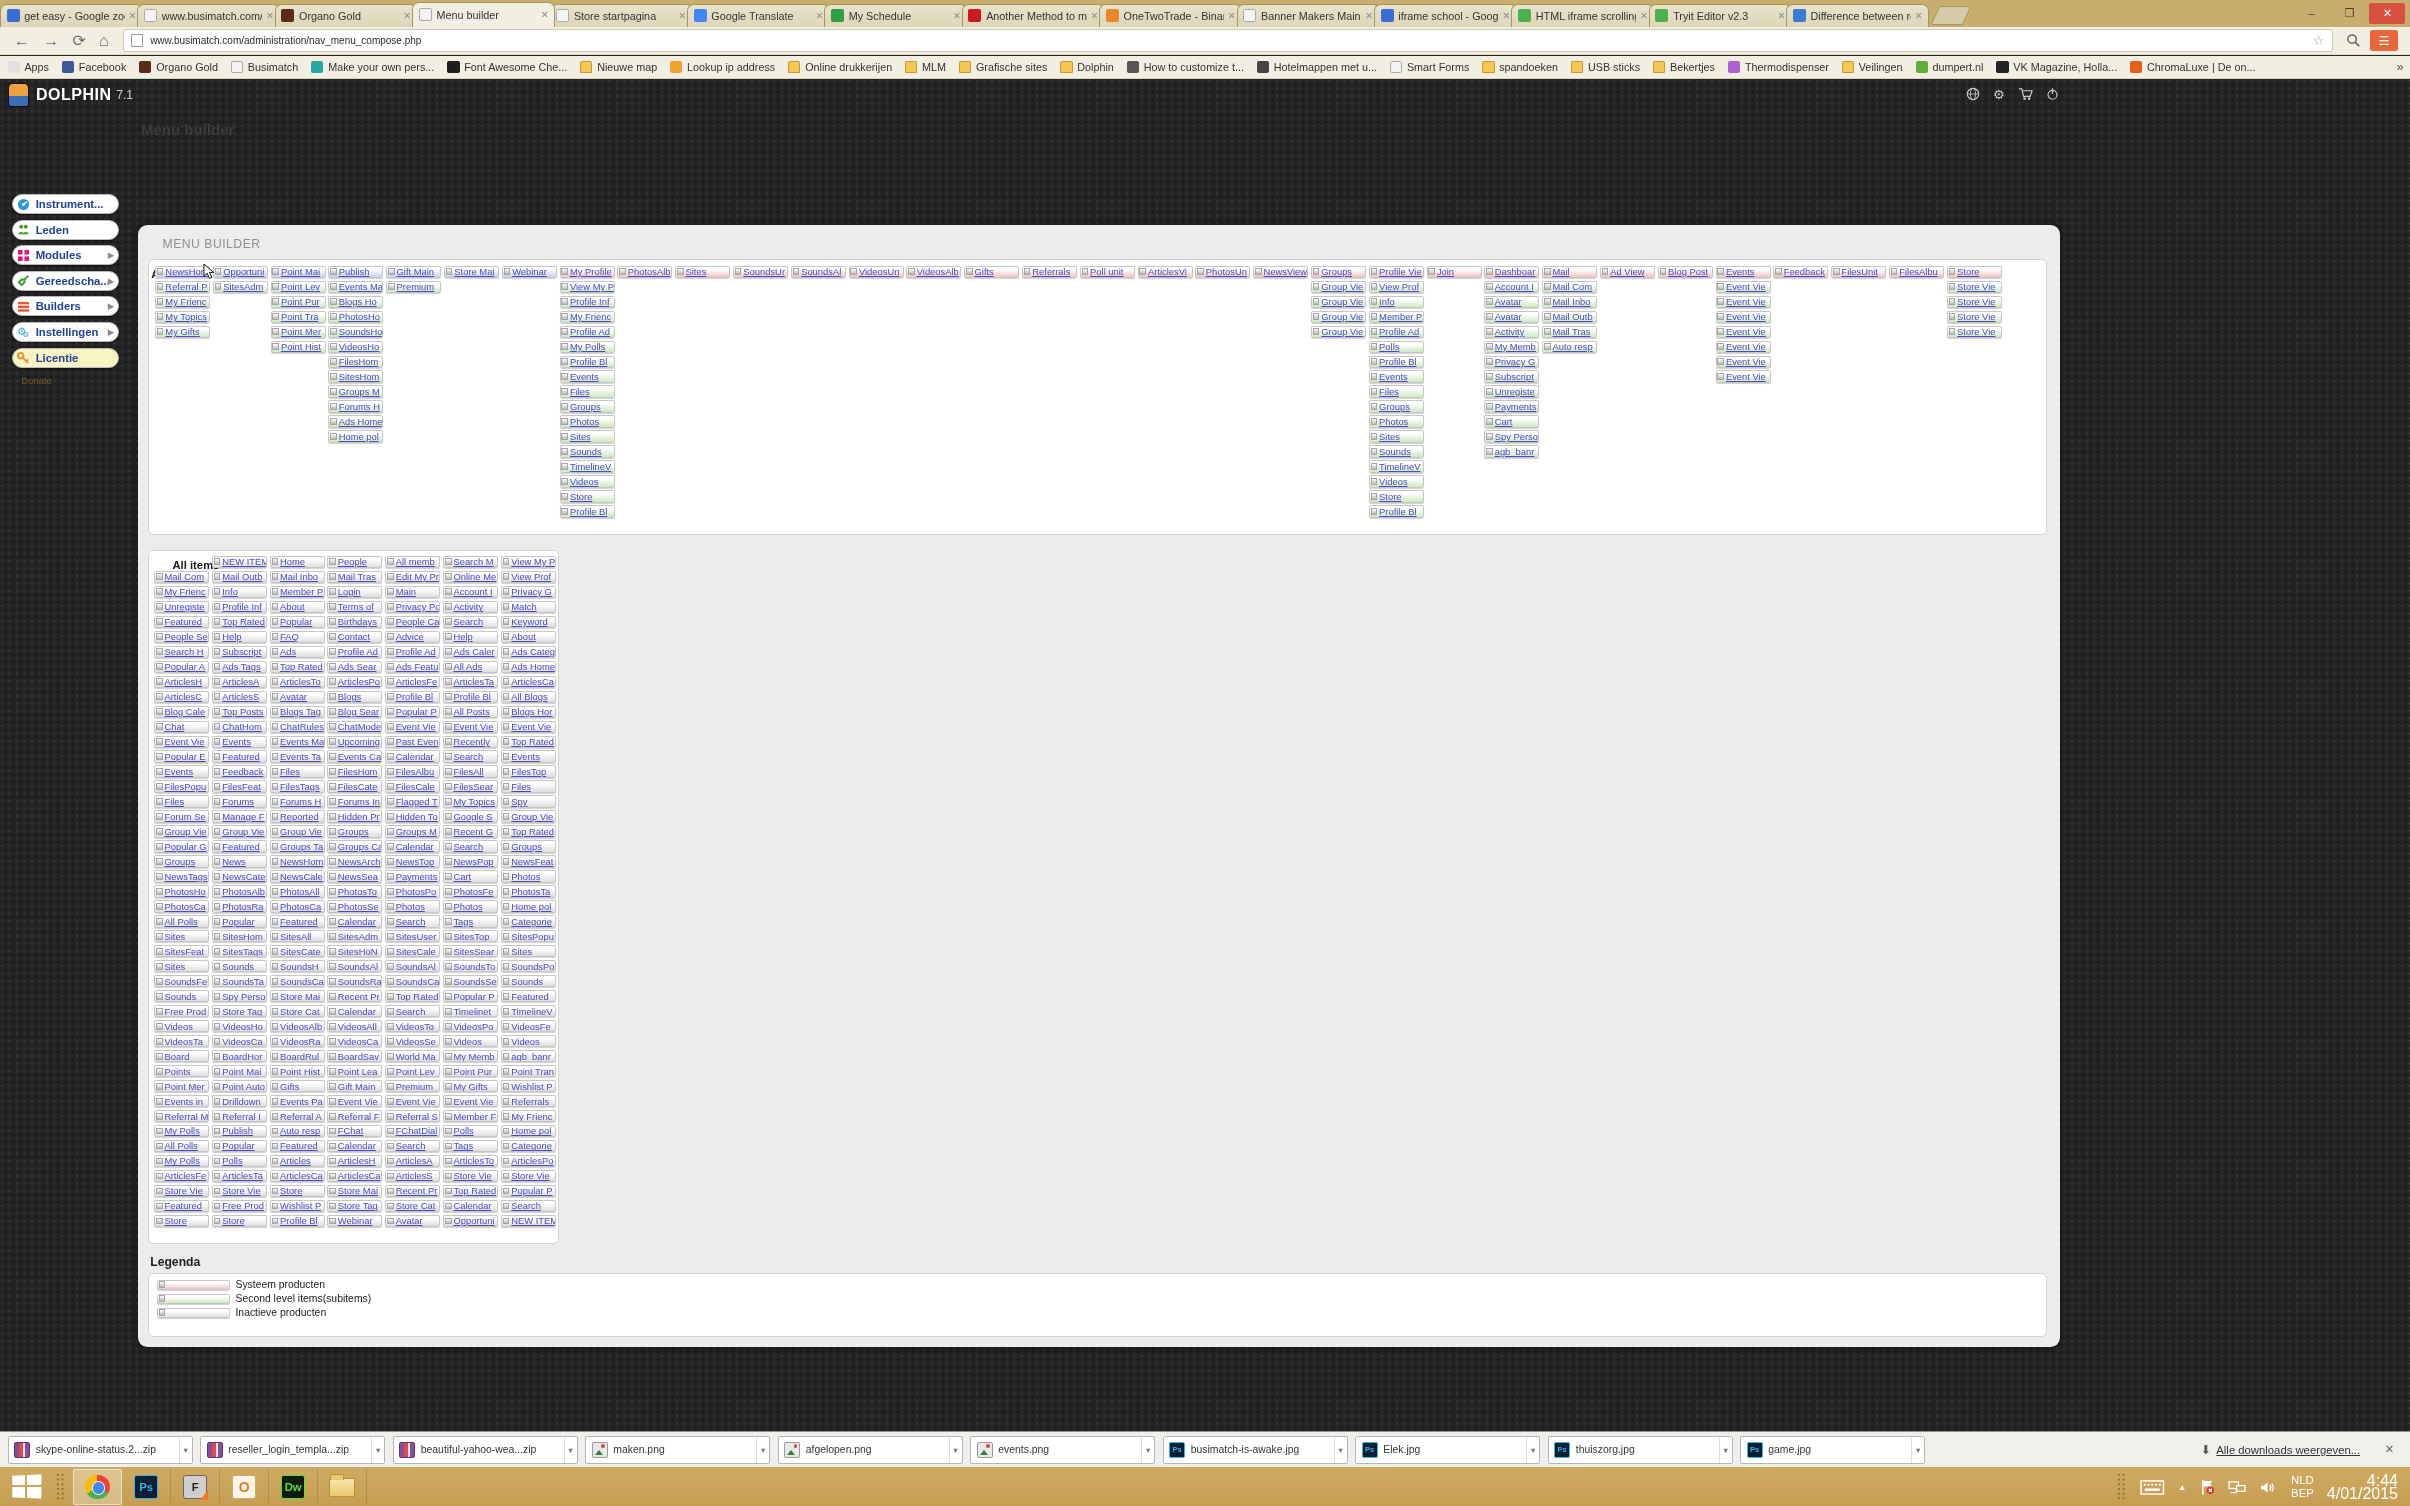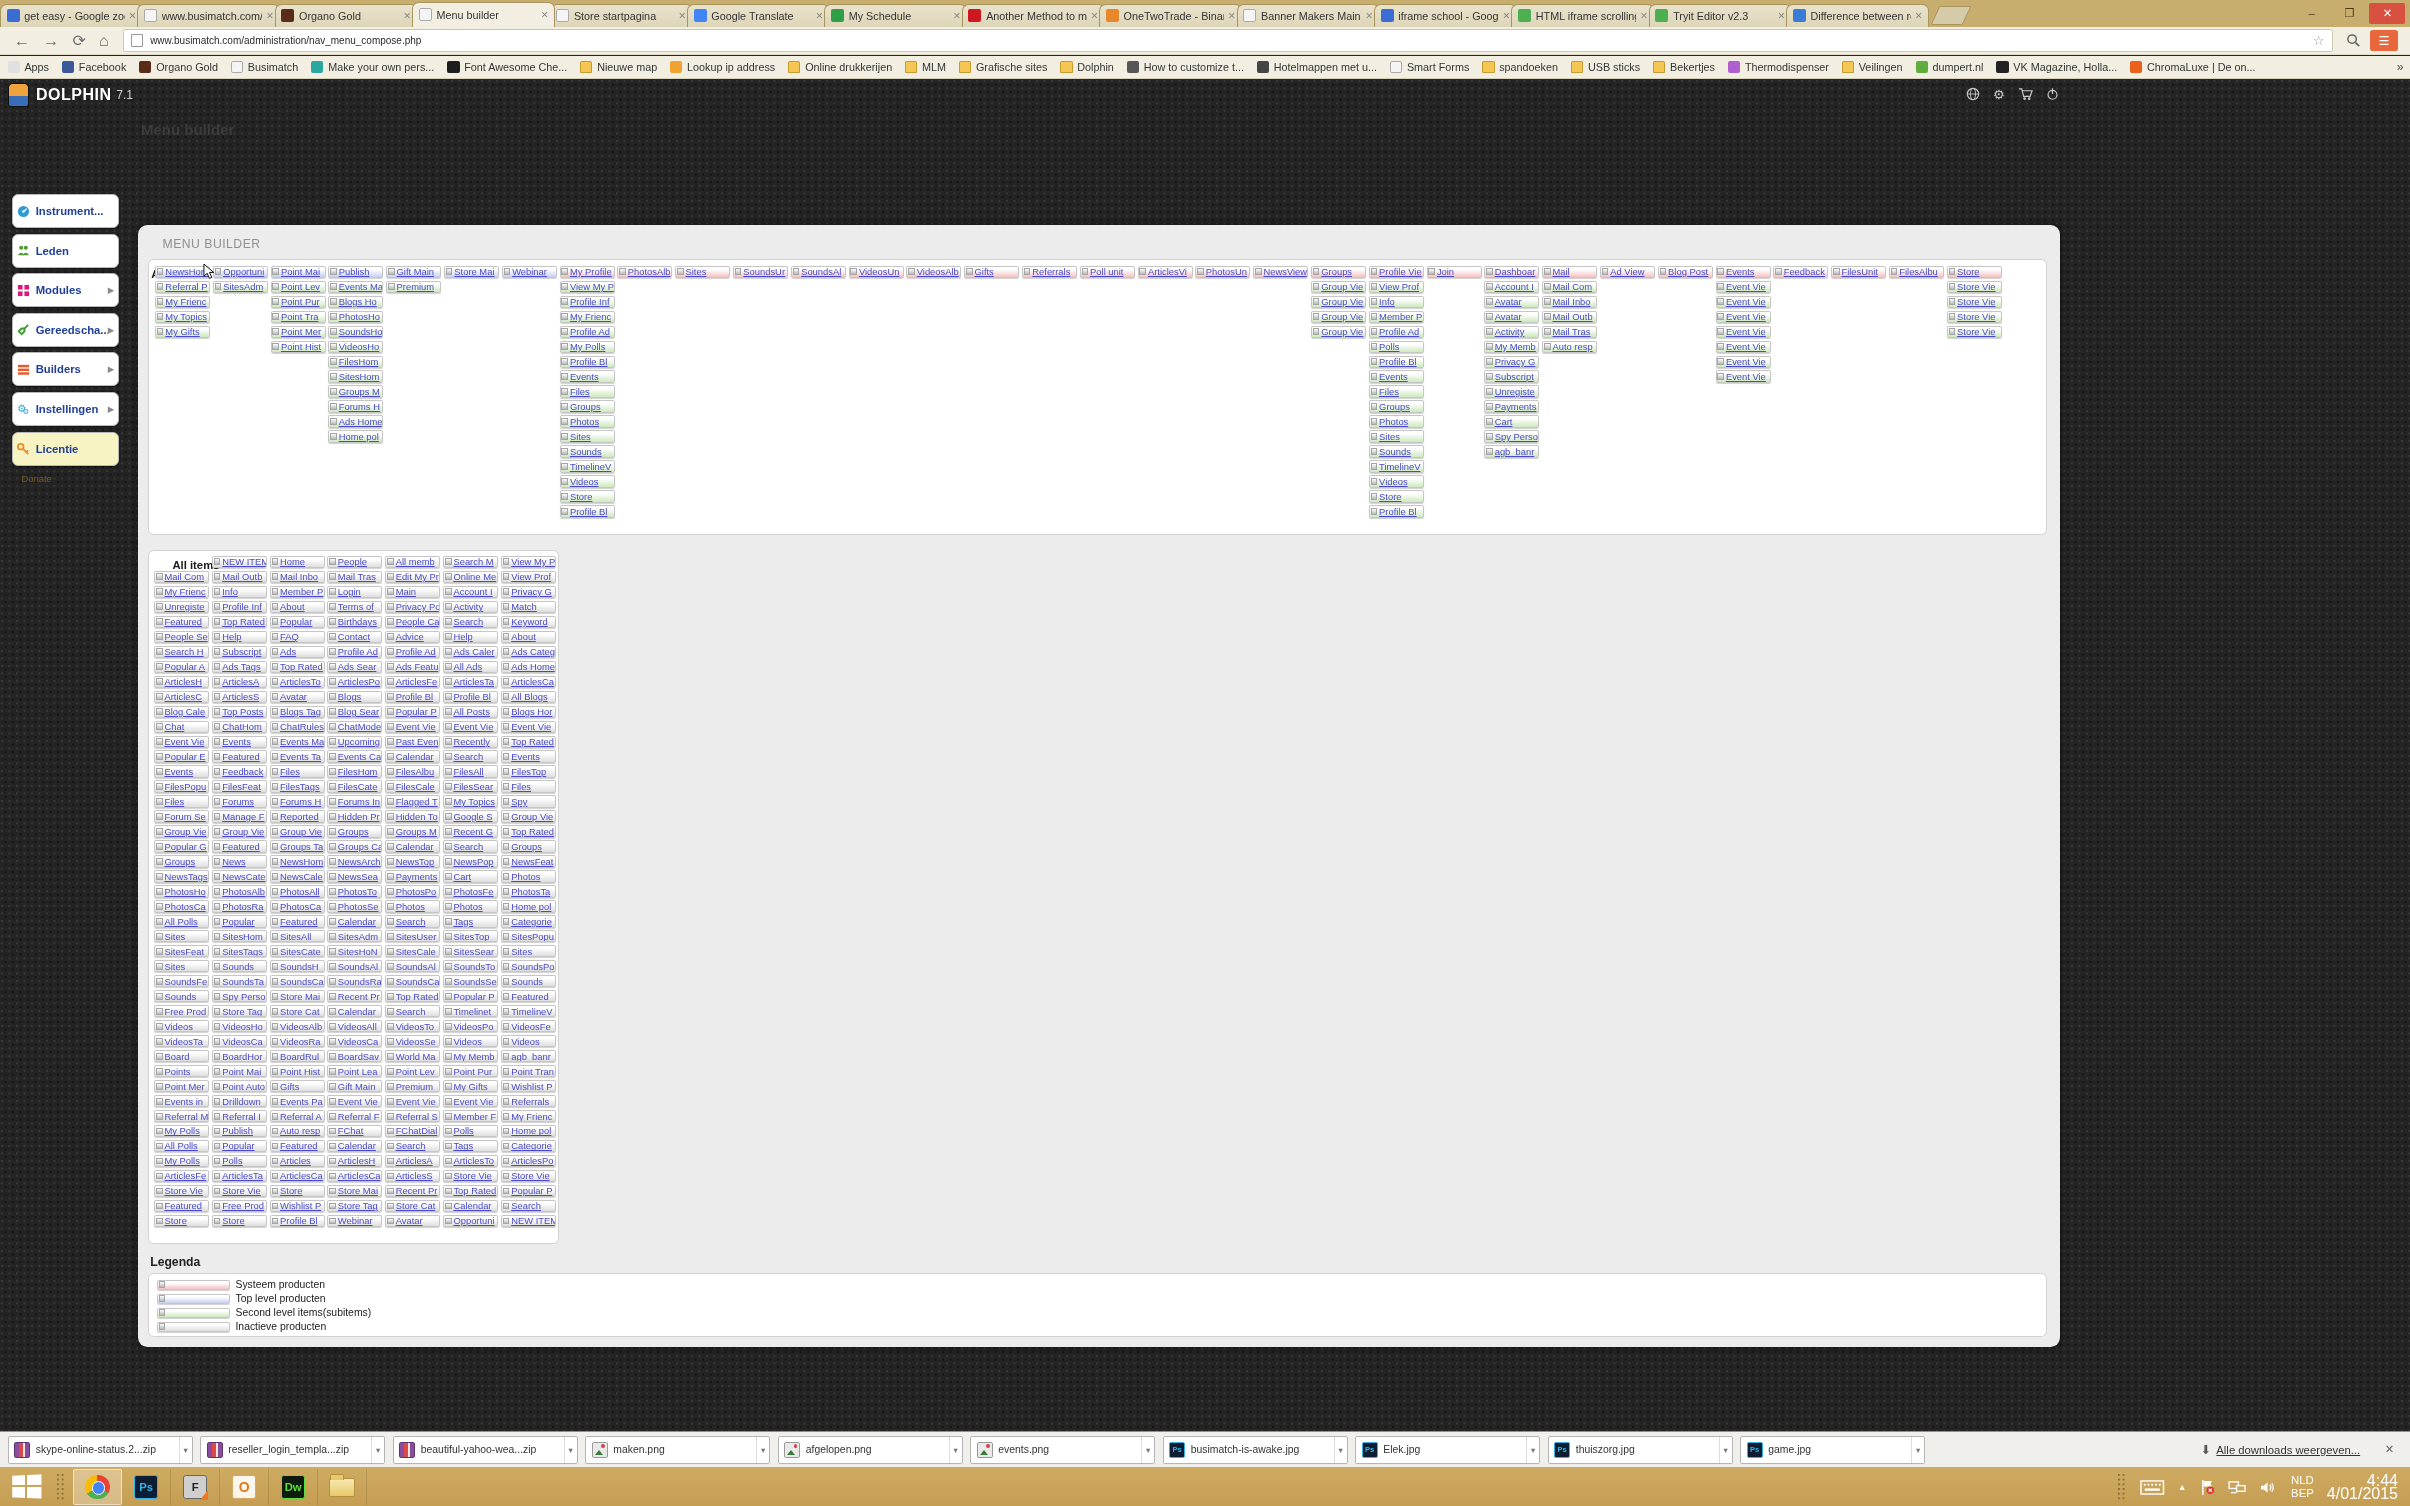--- a/index.html
+++ b/index.html
@@ -48,21 +48,21 @@
   .dheader{position:absolute;left:7.5px;top:3.8px;display:flex;align-items:center;}
   .mascot{width:21px;height:24.5px;border-radius:4.7px 4.7px 2.8px 2.8px;background:linear-gradient(180deg,#f0a23c 55%,#3a6db8 55%);
     border:0.9px solid #111;margin-right:7.5px;}
   .brand{font-size:16px;font-weight:bold;color:#fff;letter-spacing:0.5px;}
   .brandver{font-size:12.2px;color:#cfcfcf;margin-left:4.7px;}
   .dhicons{position:absolute;left:1966px;top:7.5px;display:flex;gap:13px;align-items:center;}
   .dhicons svg{display:block;}
   .ghost-title{position:absolute;left:141px;top:42px;font-size:15px;font-weight:bold;color:#3c3c3c;}
 
   .sidebar{position:absolute;left:12.2px;top:115px;width:107px;display:flex;flex-direction:column;gap:5.6px;}
-  .sbitem{height:34px;background:#fff;border:0.9px solid #b9b9b9;border-radius:6px;display:flex;align-items:center;
+  .sbitem{height:20px;background:#fff;border:0.9px solid #b9b9b9;border-radius:11px;display:flex;align-items:center;
     padding:0 3.8px;box-shadow:0 0.9px 1.9px rgba(0,0,0,.5);}
   .sbitem.active{background:#f7f3c3;}
   .sbitem .sbic{width:14px;height:14px;margin-right:4.7px;flex:none;display:flex;align-items:center;justify-content:center;}
   .sbitem .sblb{font-size:11.3px;font-weight:bold;color:#20409a;white-space:nowrap;overflow:hidden;flex:1;}
   .sbitem .arr{font-size:8.5px;color:#8a8a8a;flex:none;}
   .sbfoot{font-size:9.4px;color:#7a5b23;margin:1.9px 0 0 9.4px;}
 
   .panel{position:absolute;left:138px;top:146px;width:1922px;height:1122px;background:#ececec;border-radius:9.4px;
     box-shadow:0 0 7.5px rgba(0,0,0,.6);}
   .panel-title{position:absolute;left:24.5px;top:12.2px;font-size:12.2px;color:#8f8f8f;letter-spacing:0.5px;}
@@ -2259,26 +2259,20 @@
           </div>
       </div>
 
       <div class="legend-title">Legenda</div>
       <div class="box box3" id="legendbox">
           <div class="lrow">
             <div class="chip system lchip">
               <span class="grip"></span>
             </div>
             <span class="ltx">Systeem producten</span>
-          </div>
-          <div class="lrow">
-            <div class="chip top lchip">
-              <span class="grip"></span>
-            </div>
-            <span class="ltx">Top level producten</span>
           </div>
           <div class="lrow">
             <div class="chip sub lchip">
               <span class="grip"></span>
             </div>
             <span class="ltx">Second level items(subitems)</span>
           </div>
           <div class="lrow">
             <div class="chip inactive lchip">
               <span class="grip"></span>

